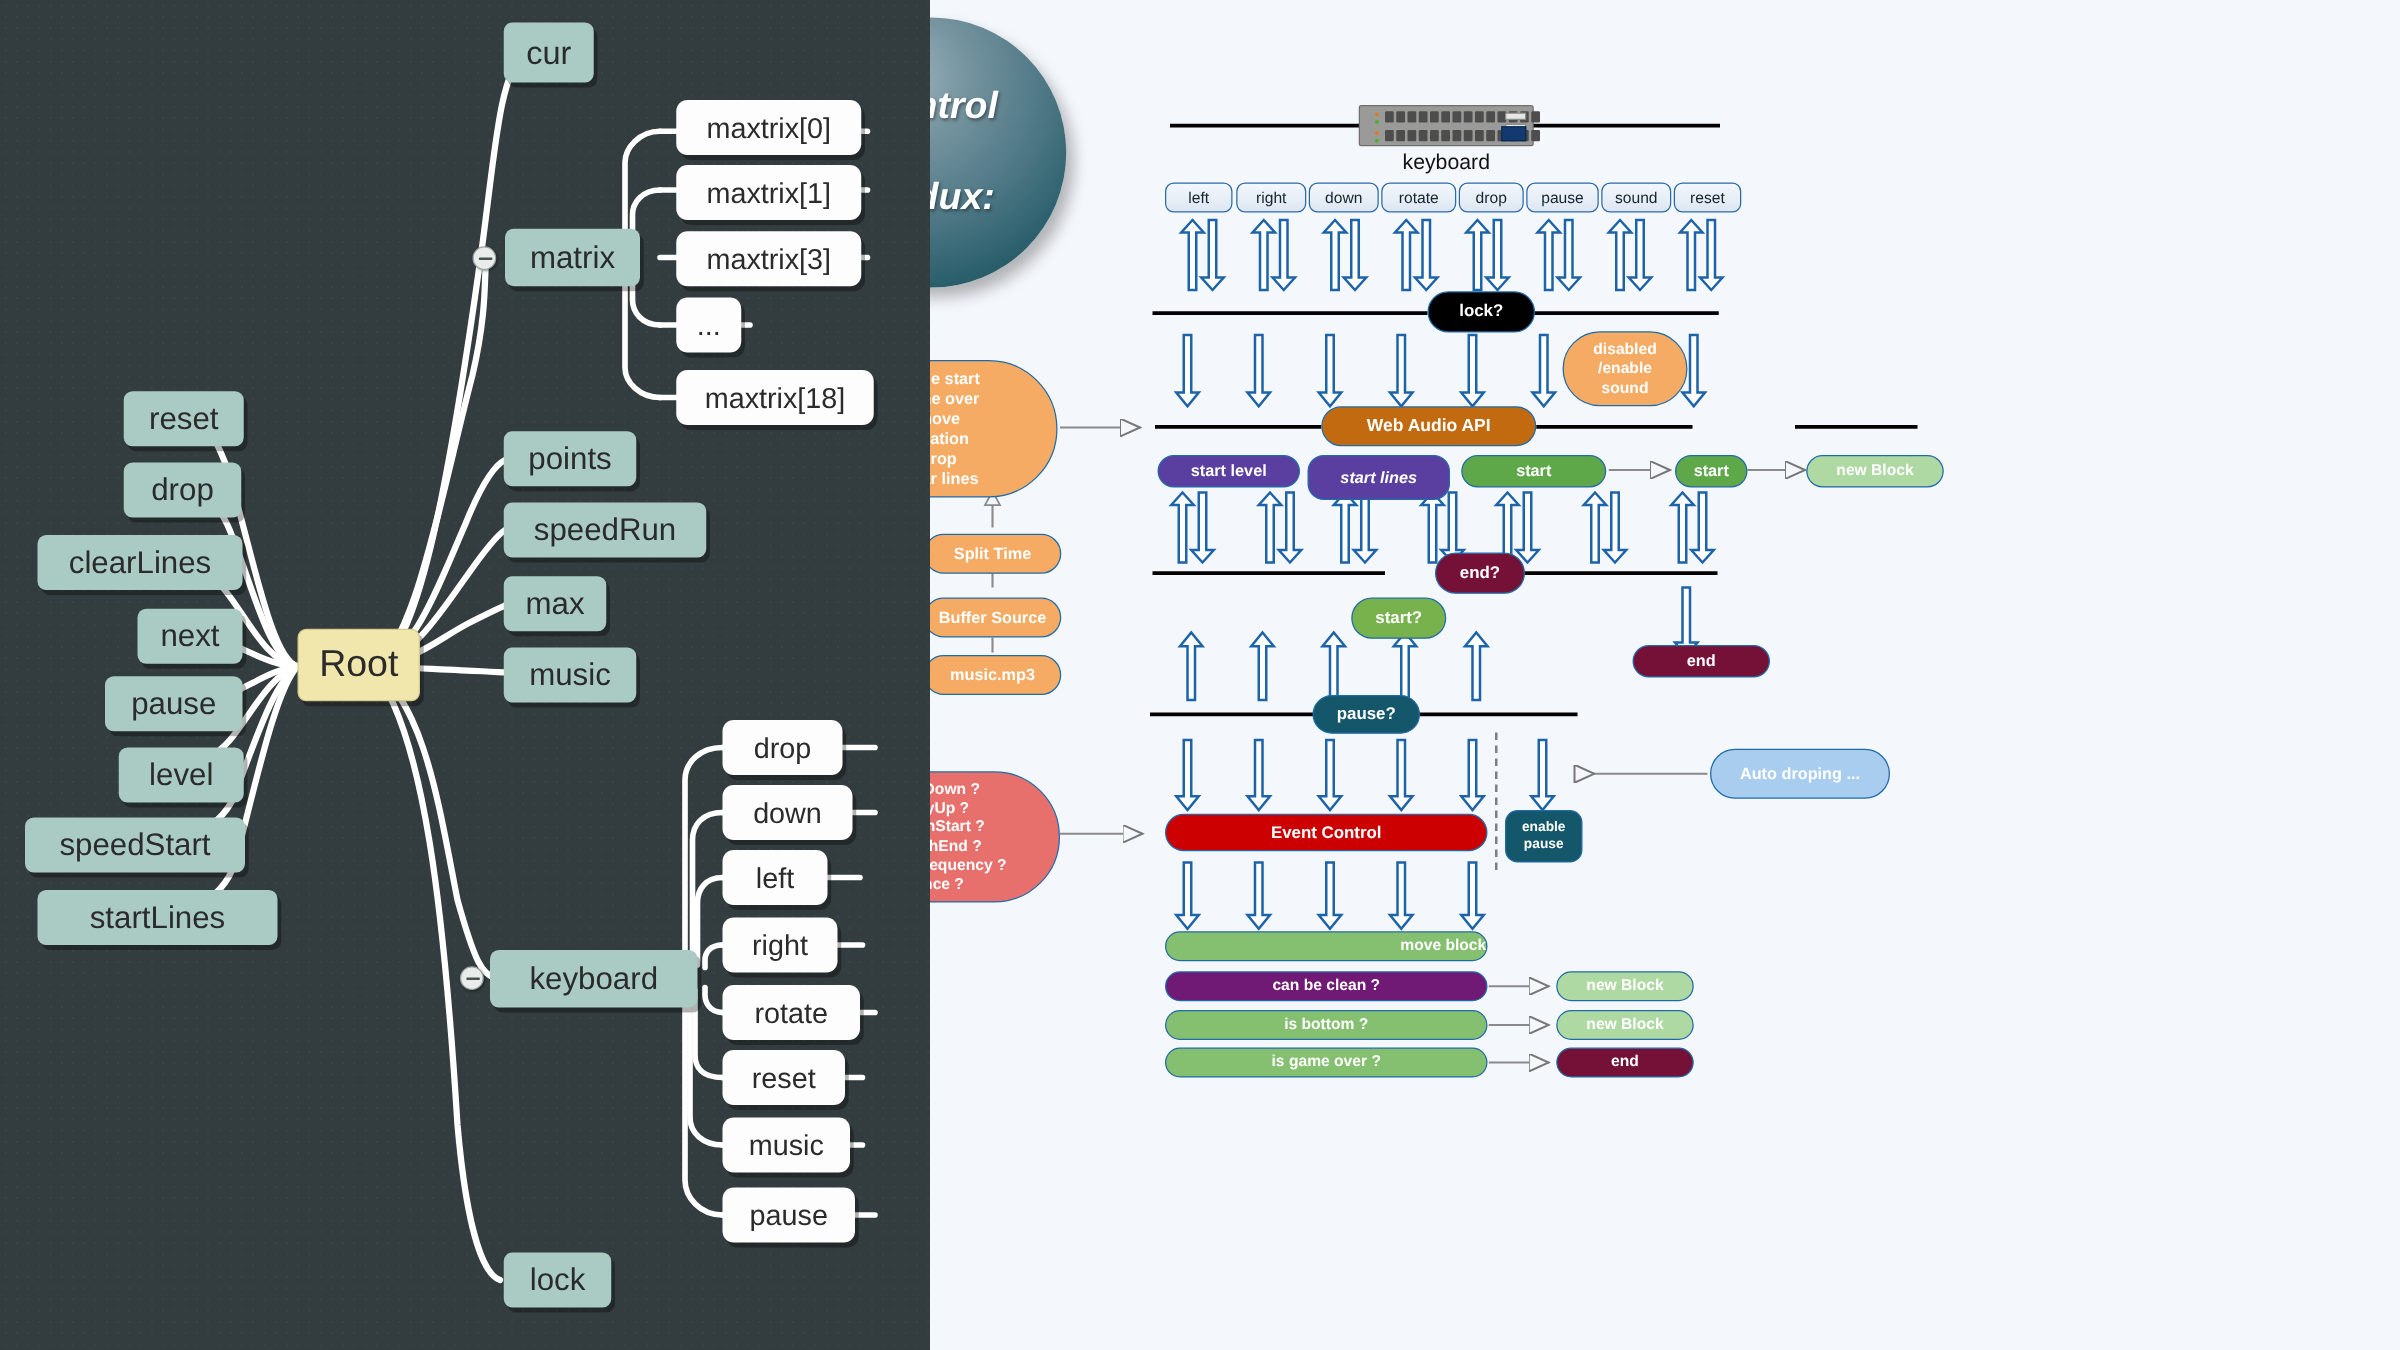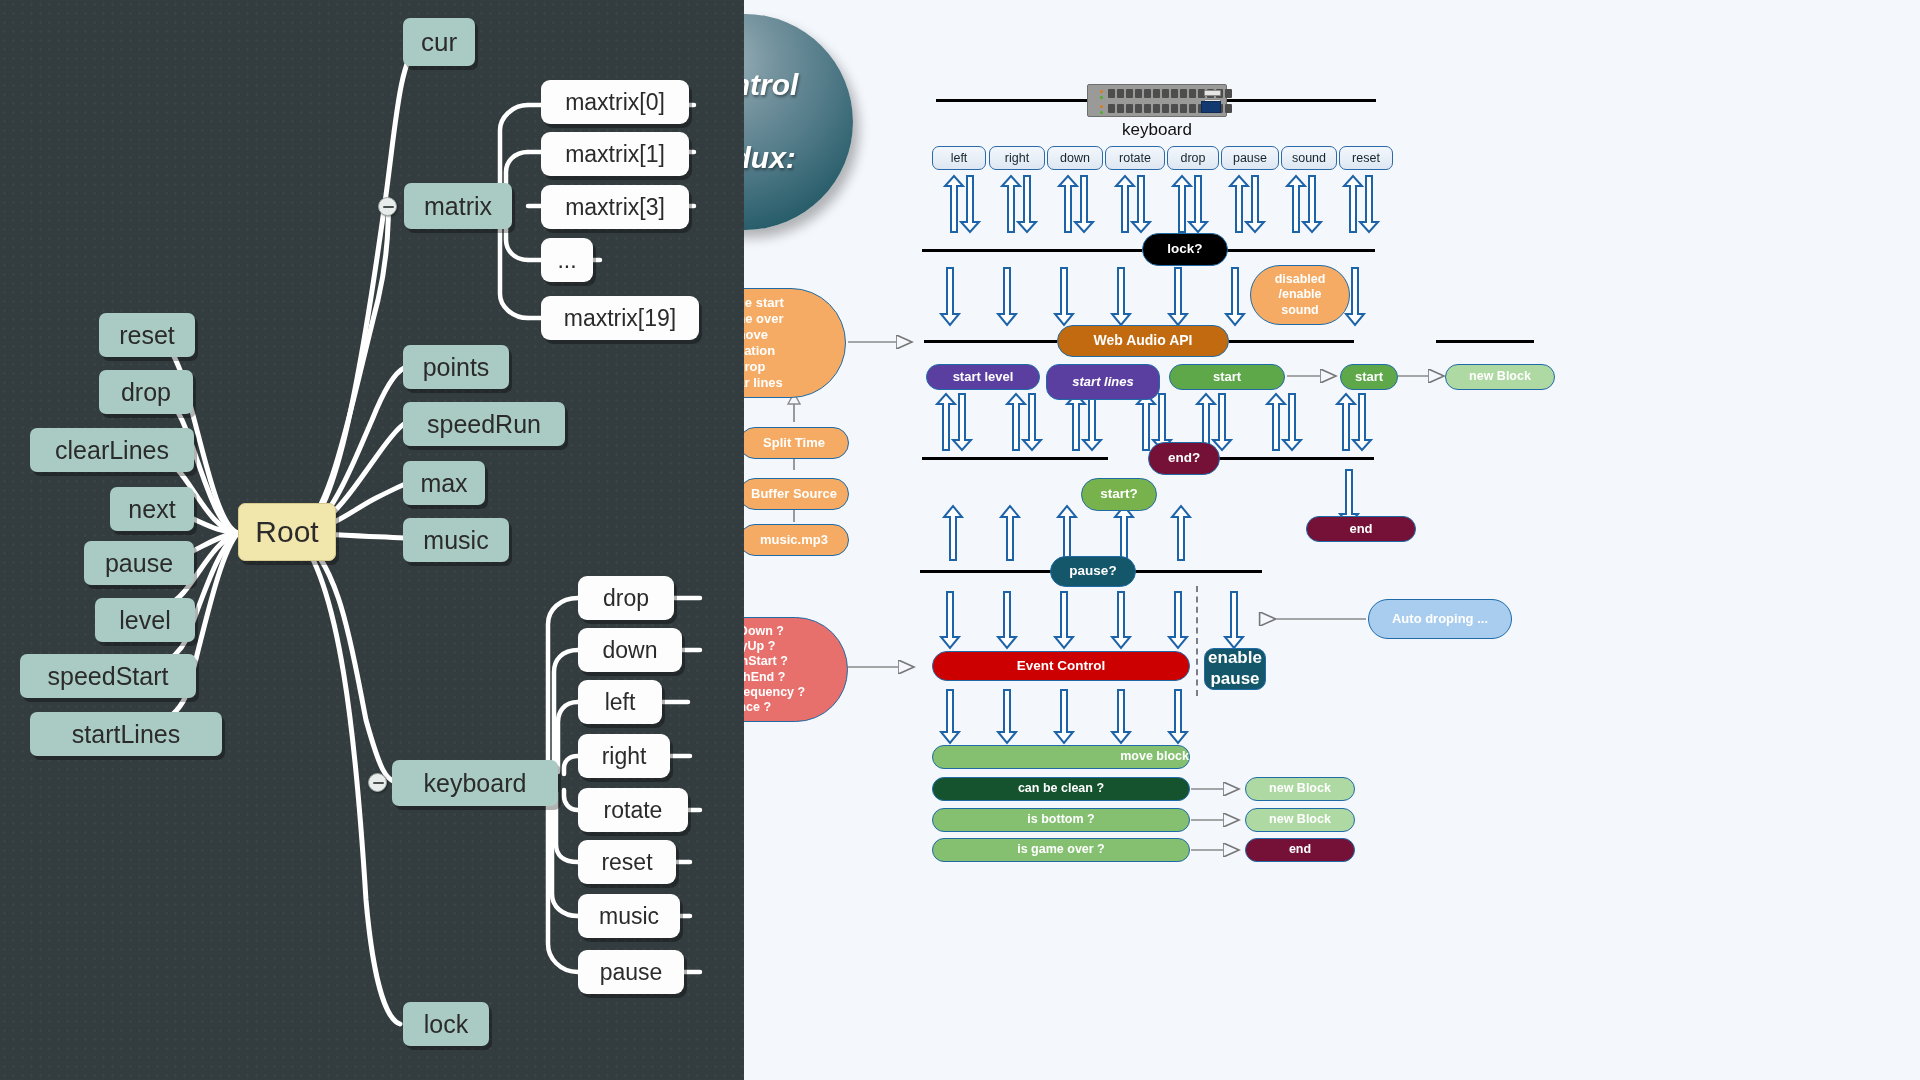--- a/index.html
+++ b/index.html
@@ -214,21 +214,21 @@
     <div class="mnode white" style="left:541px; top:132px; width:148px; height:44px; font-size:23px;">
       <span>maxtrix[1]</span>
     </div>
     <div class="mnode white" style="left:541px; top:185px; width:148px; height:44px; font-size:23px;">
       <span>maxtrix[3]</span>
     </div>
     <div class="mnode white" style="left:541px; top:238px; width:52px; height:44px; font-size:23px;">
       <span>...</span>
     </div>
     <div class="mnode white" style="left:541px; top:296px; width:158px; height:44px; font-size:23px;">
-      <span>maxtrix[19]</span>
+      <span>maxtrix[18]</span>
     </div>
 
     <div class="mnode white" style="left:578px; top:576px; width:96px; height:44px; font-size:23px;">
       <span>drop</span>
     </div>
     <div class="mnode white" style="left:578px; top:628px; width:104px; height:44px; font-size:23px;">
       <span>down</span>
     </div>
     <div class="mnode white" style="left:578px; top:680px; width:84px; height:44px; font-size:23px;">
       <span>left</span>
@@ -721,34 +721,34 @@
 touchStart ?
 touchEnd ?
 loop - frequency ?
 once ?</span>
       </div>
 
     <div class="fnode" style="left:188px; top:651px; width:258px; height:30px; background:#cc0000; border-radius:15px; font-size:13.5px;">
       <span>Event Control</span>
       </div>
 
-    <div class="fnode" style="left:460px; top:648px; width:62px; height:42px; background:#14576a; border-radius:10px; font-size:17px;">
+    <div class="fnode" style="left:460px; top:648px; width:62px; height:42px; background:#14576a; border-radius:10px; font-size:11px;">
       <span style="white-space:pre-line;">enable
 pause</span>
       </div>
 
     <div class="fnode" style="left:624px; top:599px; width:144px; height:40px; background:#a8cdee; border-radius:20px; font-size:13px; color:#fff;">
       <span>Auto droping ...</span>
       </div>
 
     <div class="fnode" style="left:188px; top:745px; width:258px; height:24px; background:#84c070; border-radius:12px; font-size:12.5px;justify-content:flex-end;">
       <span>move block</span>
       </div>
 
-    <div class="fnode" style="left:188px; top:777px; width:258px; height:24px; background:#14532d; border-radius:12px; font-size:12.5px;">
+    <div class="fnode" style="left:188px; top:777px; width:258px; height:24px; background:#701a75; border-radius:12px; font-size:12.5px;">
       <span>can be clean ?</span>
       </div>
     <div class="fnode" style="left:501px; top:777px; width:110px; height:24px; background:#aed9a3; border-radius:12px; font-size:12.5px;">
       <span>new Block</span>
       </div>
 
     <div class="fnode" style="left:188px; top:808px; width:258px; height:24px; background:#84c070; border-radius:12px; font-size:12.5px;">
       <span>is bottom ?</span>
       </div>
     <div class="fnode" style="left:501px; top:808px; width:110px; height:24px; background:#aed9a3; border-radius:12px; font-size:12.5px;">

